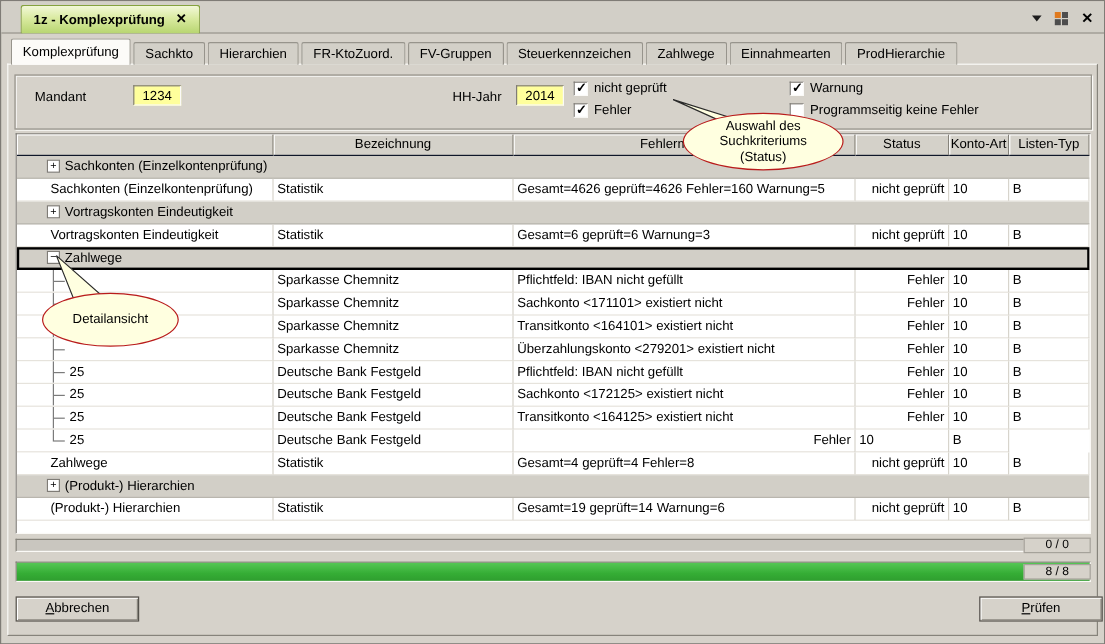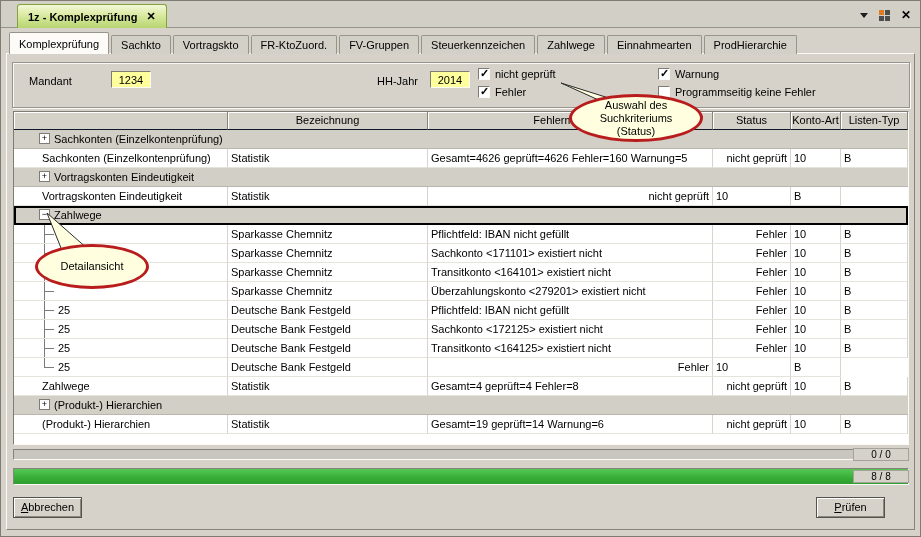--- a/index.html
+++ b/index.html
@@ -53,35 +53,35 @@
   .vline{position:absolute;left:30px;top:0;bottom:0;width:1px;background:#7b7b7b;}
   .vline.elbow{bottom:auto;height:10px;}
   .tick{position:absolute;left:31px;top:9px;width:9px;height:1px;background:#7b7b7b;}
   .trow.group{background:#d2cfc7;border-bottom:1px solid #b9b6ae;}
   .expander{position:absolute;left:25px;top:3px;width:11px;height:11px;background:#fff;border:1px solid #7f7c76;font-size:9px;line-height:9px;text-align:center;}
   .glabel{position:absolute;left:40px;top:0;line-height:18px;}
   .trow.selected{outline:2px solid #000;outline-offset:-2px;z-index:2;}
 
   
   .tails{position:absolute;left:0;top:0;z-index:5;pointer-events:none;}
-  .bubble{position:absolute;z-index:6;background:#ffffe0;border:3px solid #b91c1c;border-radius:50%;display:flex;align-items:center;justify-content:center;text-align:center;white-space:pre-line;line-height:13px;}
+  .bubble{position:absolute;z-index:6;background:#ffffe0;border:1px solid #b91c1c;border-radius:50%;display:flex;align-items:center;justify-content:center;text-align:center;white-space:pre-line;line-height:13px;}
   .bubble.status-hint{left:568px;top:93px;width:134px;height:48px;}
   .bubble.detail-hint{left:34px;top:243px;width:114px;height:45px;}
 
   
   .pbar{position:absolute;left:12px;width:896px;border:1px solid;border-color:#86837b #fbfaf7 #fbfaf7 #86837b;background:#c9c6bf;}
   .pbar.top{top:448px;height:11px;}
   .pbar.bottom{top:467px;height:17px;}
   .pfill{height:100%;background:linear-gradient(180deg,#55c755 0%,#35ad35 60%,#2f9e2f 100%);}
   .plabel{position:absolute;left:852px;width:56px;height:13px;background:#d6d2ca;border:1px solid #a5a29a;font-size:10px;line-height:11px;text-align:center;z-index:3;}
   .plabel.top{top:447px;}
   .plabel.bottom{top:469px;}
 
   
-  .btn{position:absolute;top:496px;width:69px;height:21px;background:#d6d2ca;border:1px solid #55524c;box-shadow:inset 1px 1px 0 #fff,inset -1px -1px 0 #8a877f;text-align:center;}
+  .btn{position:absolute;top:496px;width:103px;height:21px;background:#d6d2ca;border:1px solid #55524c;box-shadow:inset 1px 1px 0 #fff,inset -1px -1px 0 #8a877f;text-align:center;}
   .btn .btn-label{display:block;line-height:19px;}
   .btn .btn-label::first-letter{text-decoration:underline;}
   .btn.cancel{left:12px;}
   .btn.check{left:815px;}
 </style>
 </head>
 <body>
 
 <div class="window">
 
@@ -98,21 +98,21 @@
           <i class="q3"></i>
           <i class="q4"></i>
         </span>
       <span class="winclose">✕</span>
     </div>
   </div>
 
   <div class="tabs" id="tabs">
       <div class="tab active">Komplexprüfung</div>
       <div class="tab">Sachkto</div>
-      <div class="tab">Vortragskto</div>
+      <div class="tab">Hierarchien</div>
       <div class="tab">FR-KtoZuord.</div>
       <div class="tab">FV-Gruppen</div>
       <div class="tab">Steuerkennzeichen</div>
       <div class="tab">Zahlwege</div>
       <div class="tab">Einnahmearten</div>
       <div class="tab">ProdHierarchie</div>
     </div>
   <div class="tabpage"></div>
 
   <div class="filterbox"></div>
@@ -160,20 +160,21 @@
           <div class="c">10</div>
           <div class="c">B</div>
         </div>
         <div class="trow group">
           <span class="expander">+</span>
           <span class="glabel">Vortragskonten Eindeutigkeit</span>
         </div>
         <div class="trow summary">
           <div class="c tree"><span class="tlabel sum">Vortragskonten Eindeutigkeit</span></div>
           <div class="c">Statistik</div>
+          <div class="c">Gesamt=6 geprüft=6 Warnung=3</div>
           <div class="c status">nicht geprüft</div>
           <div class="c">10</div>
           <div class="c">B</div>
         </div>
         <div class="trow group selected">
           <span class="expander">−</span>
           <span class="glabel">Zahlwege</span>
         </div>
         <div class="trow detail">
           <div class="c tree">

